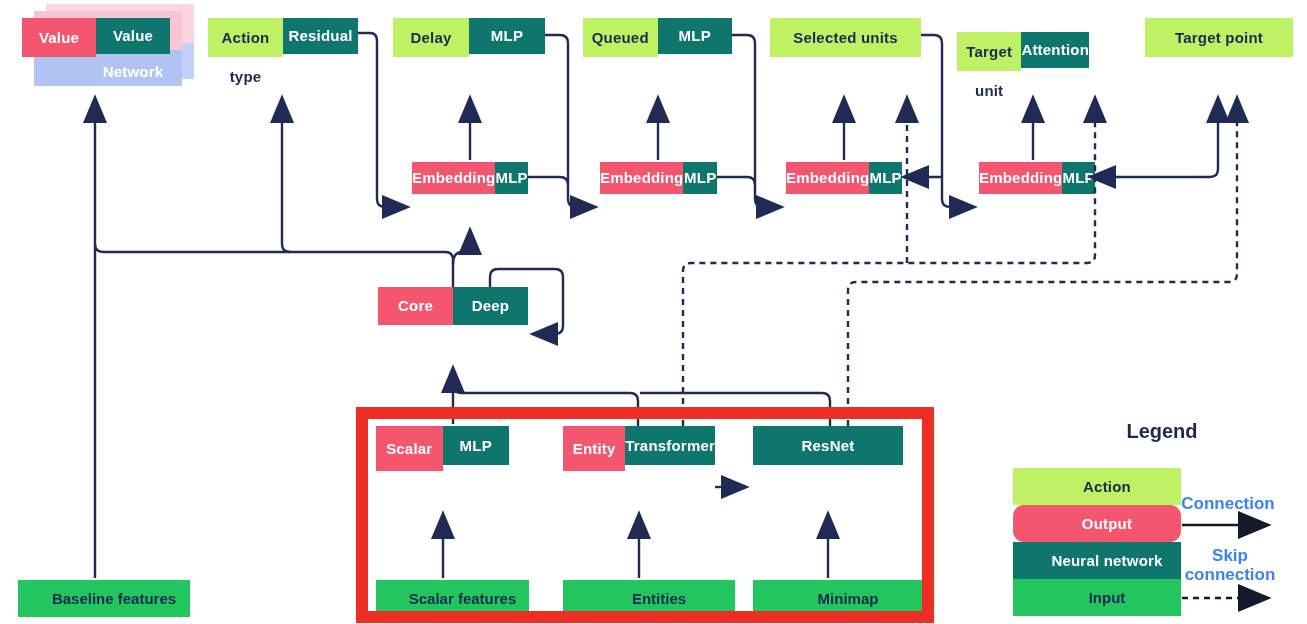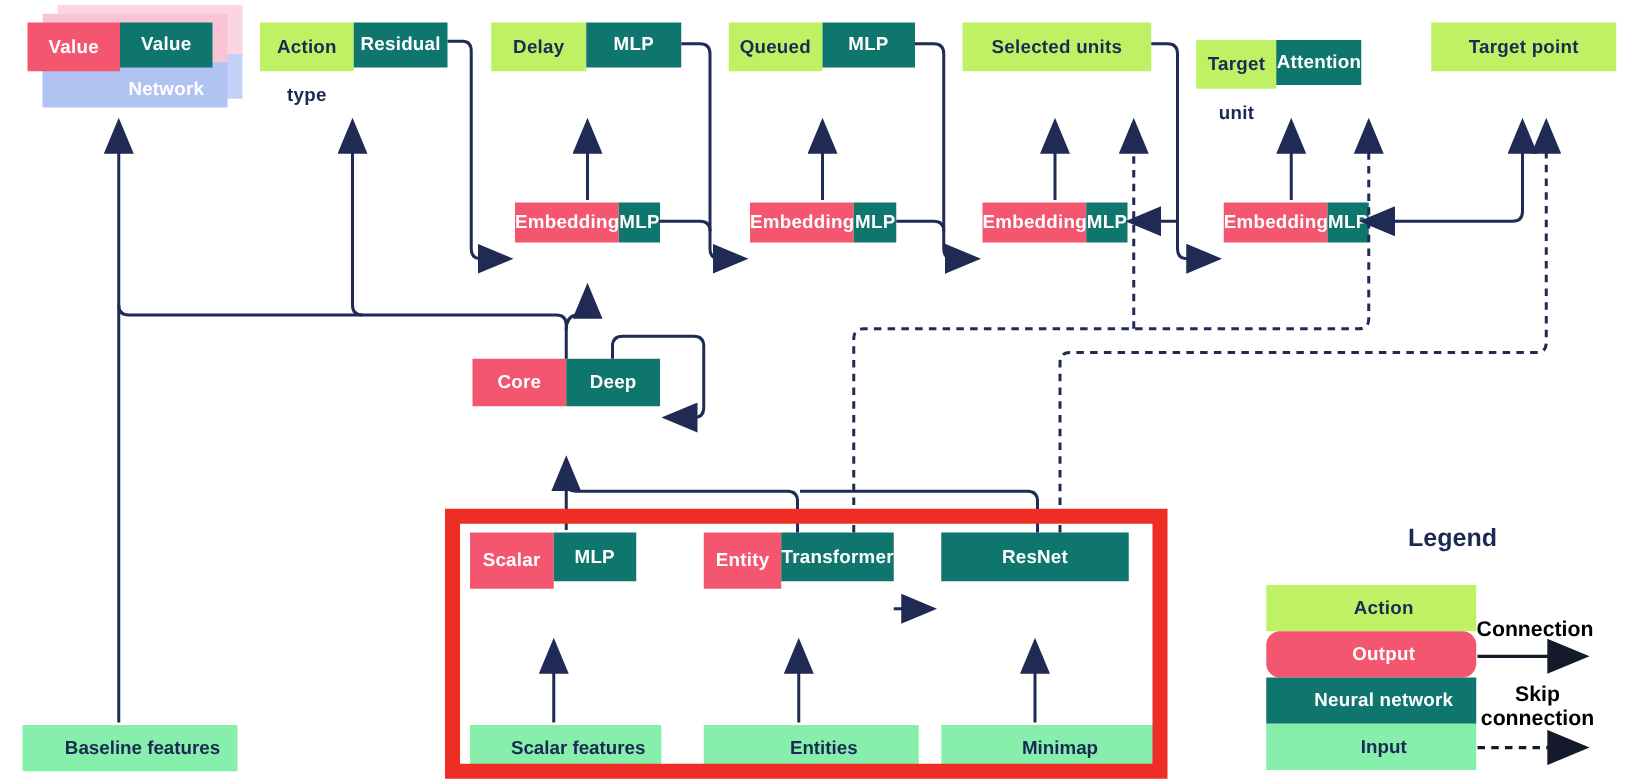--- a/index.html
+++ b/index.html
@@ -3,37 +3,37 @@
 <meta charset="utf-8">
 <style>
   html,body{margin:0;padding:0;}
   body{width:1307px;height:624px;position:relative;background:#ffffff;overflow:hidden;
        font-family:"Liberation Sans","DejaVu Sans",sans-serif;}
   .node{position:absolute;display:flex;flex-direction:row;z-index:3;}
   .row{width:100%;text-align:center;font-size:15px;font-weight:600;letter-spacing:.2px;}
   .yellow{background:#bef264;color:#1b2a52;}
   .pink{background:#f4566f;color:#ffffff;}
   .blue{background:#0f766e;color:#ffffff;}
-  .green{background:#86efac;color:#1b2a52;position:absolute;text-align:center;
+  .green{background:#22c55e;color:#1b2a52;position:absolute;text-align:center;
          font-size:15px;font-weight:700;z-index:3;}
   .h39{height:39px;line-height:39px;}
   .h36{height:36px;line-height:36px;}
   .h38{height:38px;line-height:38px;}
   .h32{height:32px;line-height:32px;}
   .h45{height:45px;line-height:45px;}
   .h37{height:37px;line-height:37px;padding-left:20px;}
   .card{position:absolute;z-index:2;}
   .wires{position:absolute;left:0;top:0;z-index:4;pointer-events:none;}
   .hl{position:absolute;left:356px;top:407px;width:578px;height:216px;
       border:12px solid #ee2d24;box-sizing:border-box;z-index:5;pointer-events:none;}
   .legend-title{position:absolute;left:1110px;top:420px;width:104px;text-align:center;
       font-size:20px;font-weight:700;color:#1b2a52;z-index:3;}
   .legend-swatch{position:absolute;left:1013px;width:148px;z-index:3;}
   .conn-label{position:absolute;width:104px;text-align:center;font-size:17px;font-weight:700;
-      color:#000000;z-index:3;line-height:19px;}
+      color:#3b82f6;z-index:3;line-height:19px;}
 </style>
 </head>
 <body>
 
 <div class="card" style="left:46px;top:4px;width:148px;">
   <div style="height:39px;background:#fbd6e2;"></div>
   <div style="height:36px;background:#c3d1f7;"></div>
 </div>
 <div class="card" style="left:34px;top:11px;width:148px;">
   <div style="height:39px;background:#f9c5d4;"></div>

